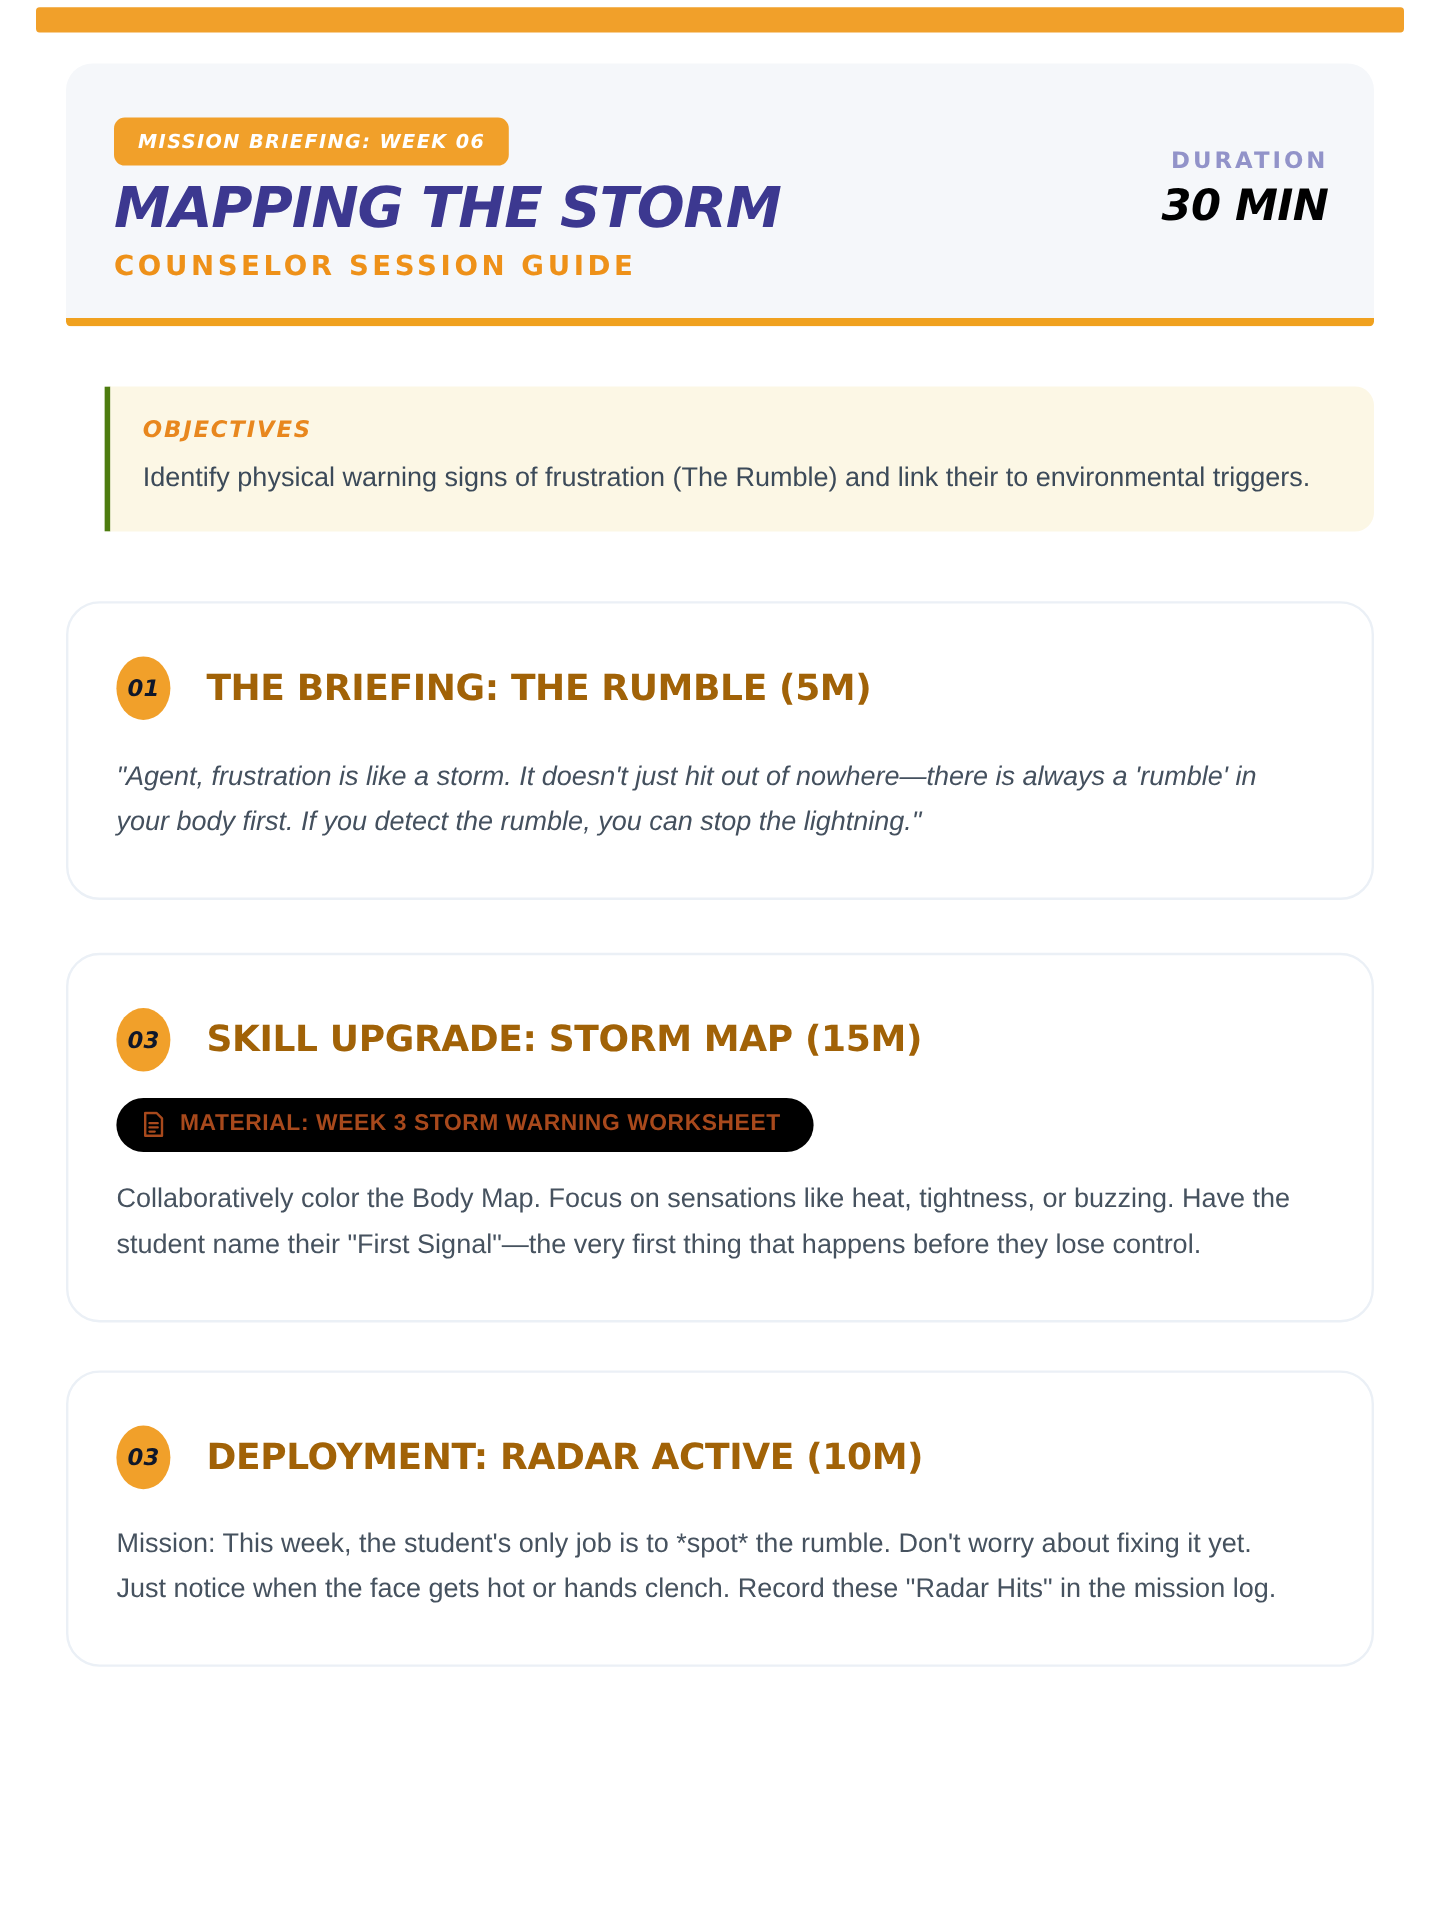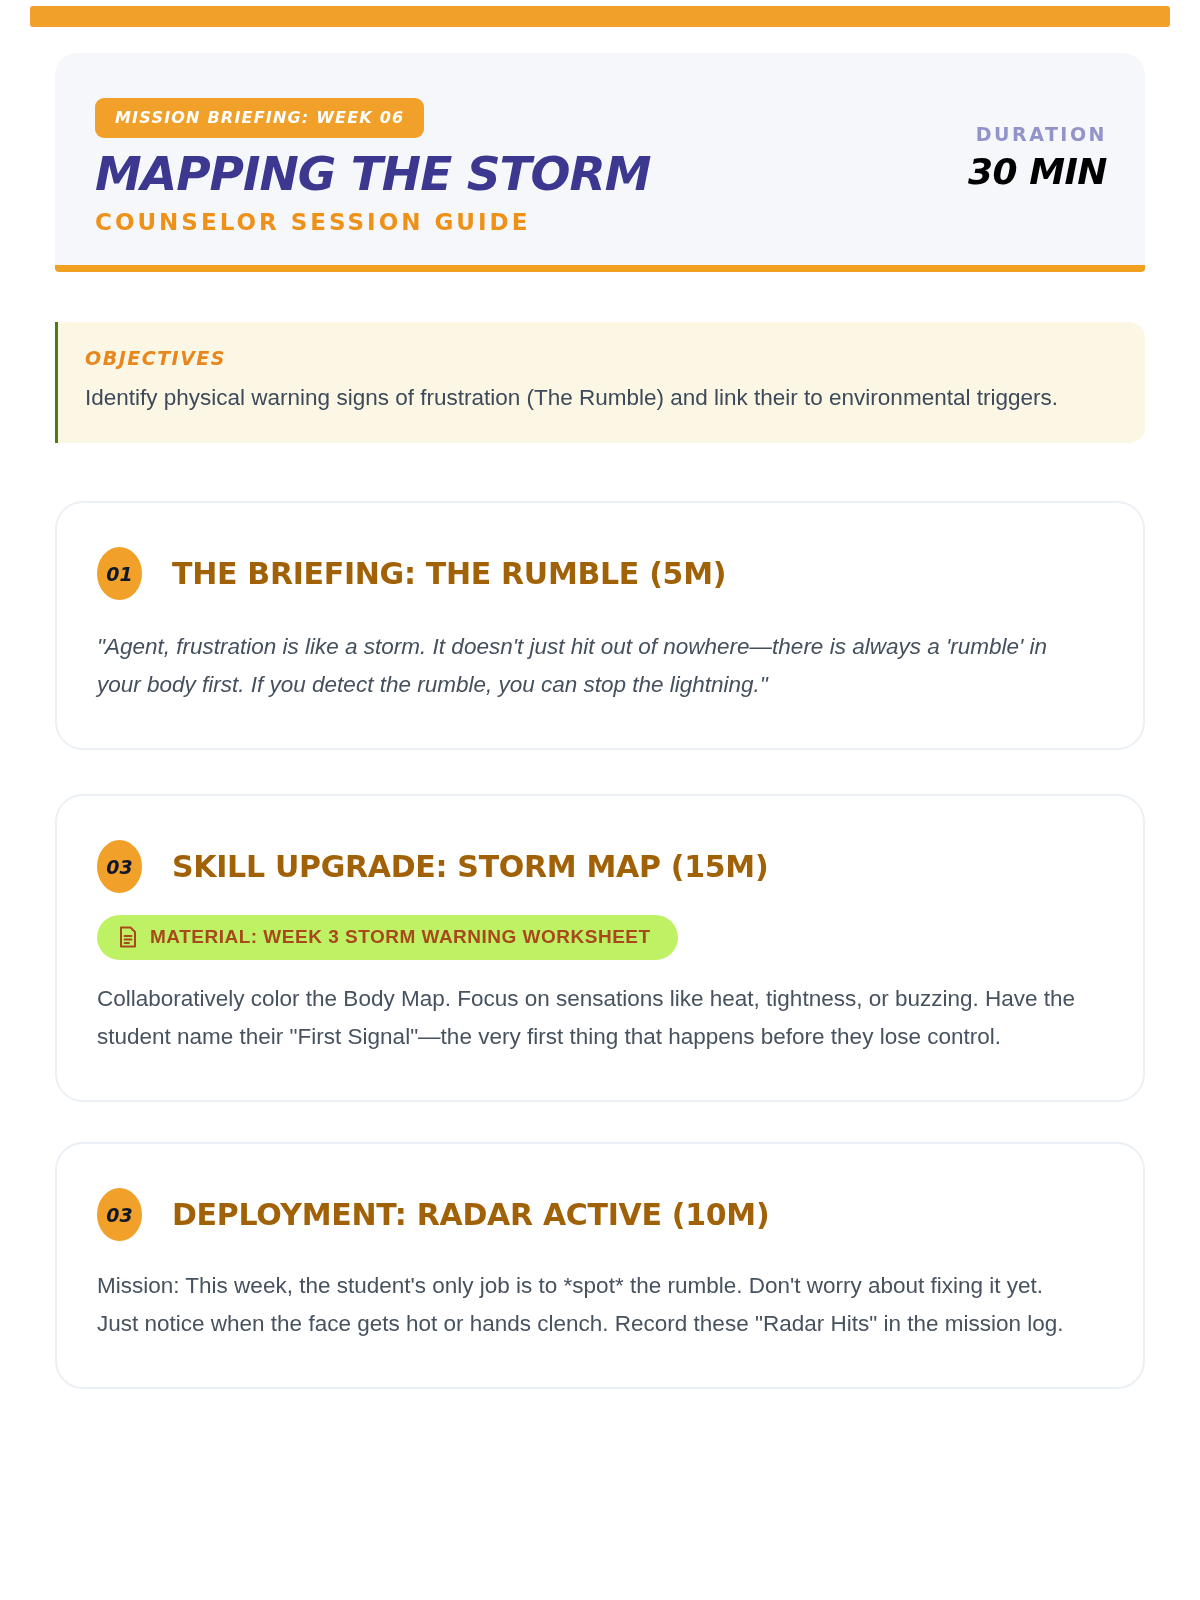--- a/index.html
+++ b/index.html
@@ -79,23 +79,24 @@
     font-weight: 800;
     font-size: 36px;
     letter-spacing: -0.5px;
     color: #000000;
   }
 
   
   .objectives {
     margin-top: 50px;
     background: #FCF7E5;
-    border-left: 3px solid #4d7c0f;
+    border-left: 5px solid #4d7c0f;
     border-radius: 0 16px 16px 0;
     padding: 25px 40px 27px 27px;
+    margin-left: 32px;
   }
   .objectives-label {
     font-family: "DejaVu Sans", sans-serif;
     font-style: italic;
     font-weight: bold;
     font-size: 19px;
     letter-spacing: 1.5px;
     color: #E8871E;
   }
   .objectives-text {
@@ -152,21 +153,21 @@
   }
   .card-body.quote {
     font-style: italic;
     margin-top: 28px;
     color: #44505E;
   }
   .material-pill {
     display: inline-flex;
     align-items: center;
     gap: 13px;
-    background: #bef264;
+    background: #000000;
     border-radius: 24px;
     padding: 11px 27px 12px 22px;
     margin-top: 22px;
     margin-bottom: 20px;
   }
   .material-pill + .card-body { margin-top: 0; }
   .material-icon { display: inline-flex; }
   .material-text {
     font-weight: bold;
     font-size: 19px;

